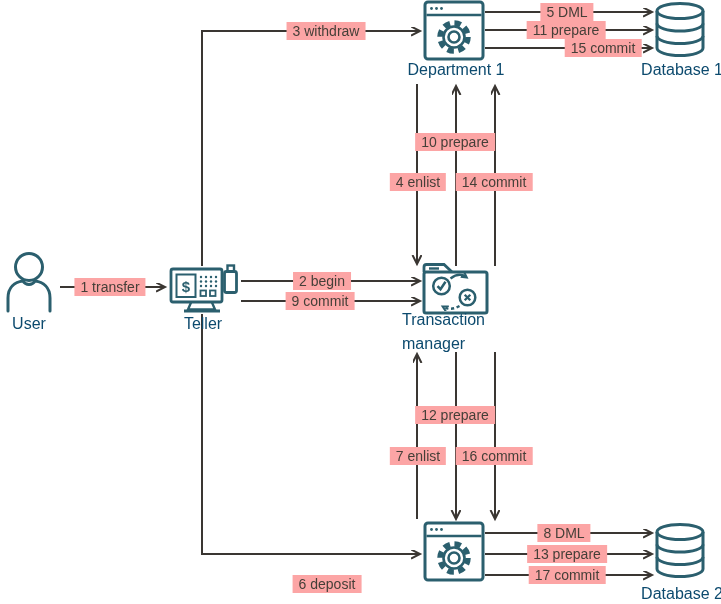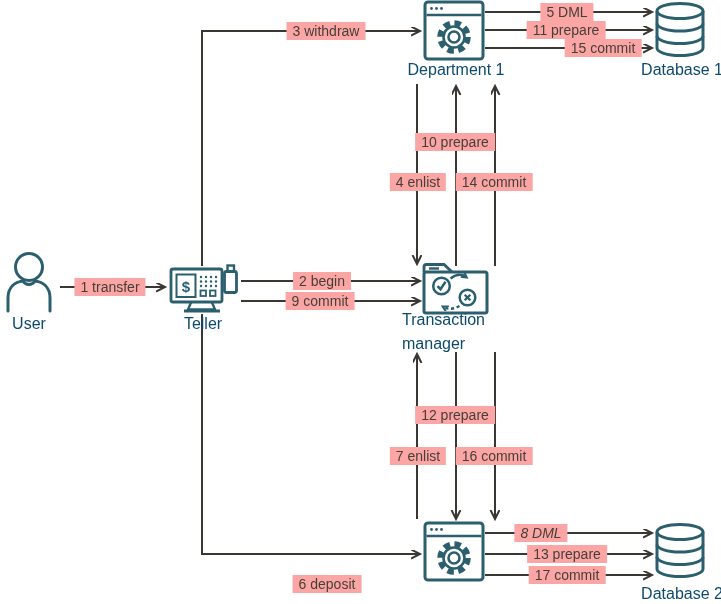--- a/index.html
+++ b/index.html
@@ -140,21 +140,21 @@
   <div class="lbl node-lbl wrap2" style="left:457px;top:332px;">Transaction manager</div>
   <div class="lbl node-lbl" style="left:682px;top:594px;">Database 2</div>
 
   <div class="lbl edge-lbl" style="left:110px;top:287px;">1 transfer</div>
   <div class="lbl edge-lbl" style="left:322px;top:281px;">2 begin</div>
   <div class="lbl edge-lbl" style="left:326px;top:31px;">3 withdraw</div>
   <div class="lbl edge-lbl" style="left:418px;top:182px;">4 enlist</div>
   <div class="lbl edge-lbl" style="left:567px;top:12px;">5 DML</div>
   <div class="lbl edge-lbl" style="left:327px;top:554px;margin-top:30px;">6 deposit</div>
   <div class="lbl edge-lbl" style="left:418px;top:456px;">7 enlist</div>
-  <div class="lbl edge-lbl" style="left:541px;top:533px;font-style:italic;">8 DML</div>
+  <div class="lbl edge-lbl" style="left:564px;top:533px;">8 DML</div>
   <div class="lbl edge-lbl" style="left:320px;top:301px;">9 commit</div>
   <div class="lbl edge-lbl" style="left:455px;top:142px;">10 prepare</div>
   <div class="lbl edge-lbl" style="left:566px;top:30px;">11 prepare</div>
   <div class="lbl edge-lbl" style="left:455px;top:415px;">12 prepare</div>
   <div class="lbl edge-lbl" style="left:567px;top:554px;">13 prepare</div>
   <div class="lbl edge-lbl" style="left:494px;top:182px;">14 commit</div>
   <div class="lbl edge-lbl" style="left:567px;top:48px;margin-left:36px;">15 commit</div>
   <div class="lbl edge-lbl" style="left:494px;top:456px;">16 commit</div>
   <div class="lbl edge-lbl" style="left:567px;top:575px;">17 commit</div>
 

